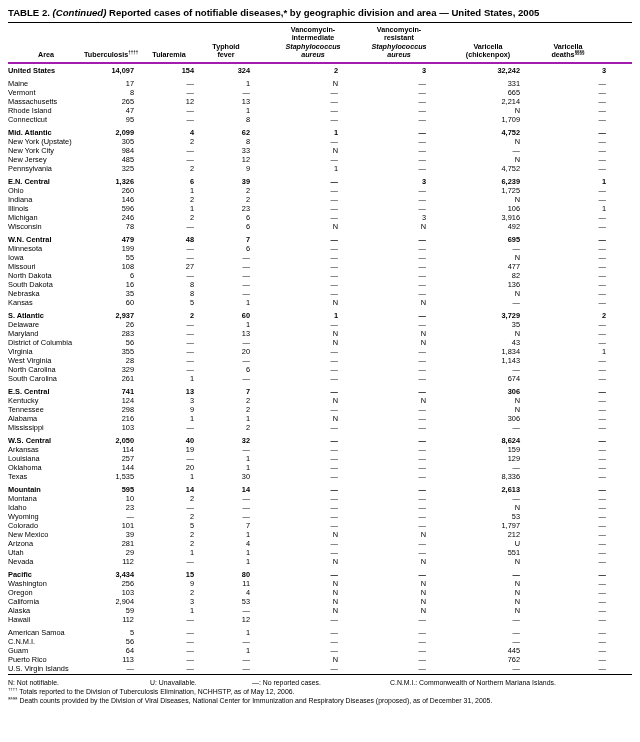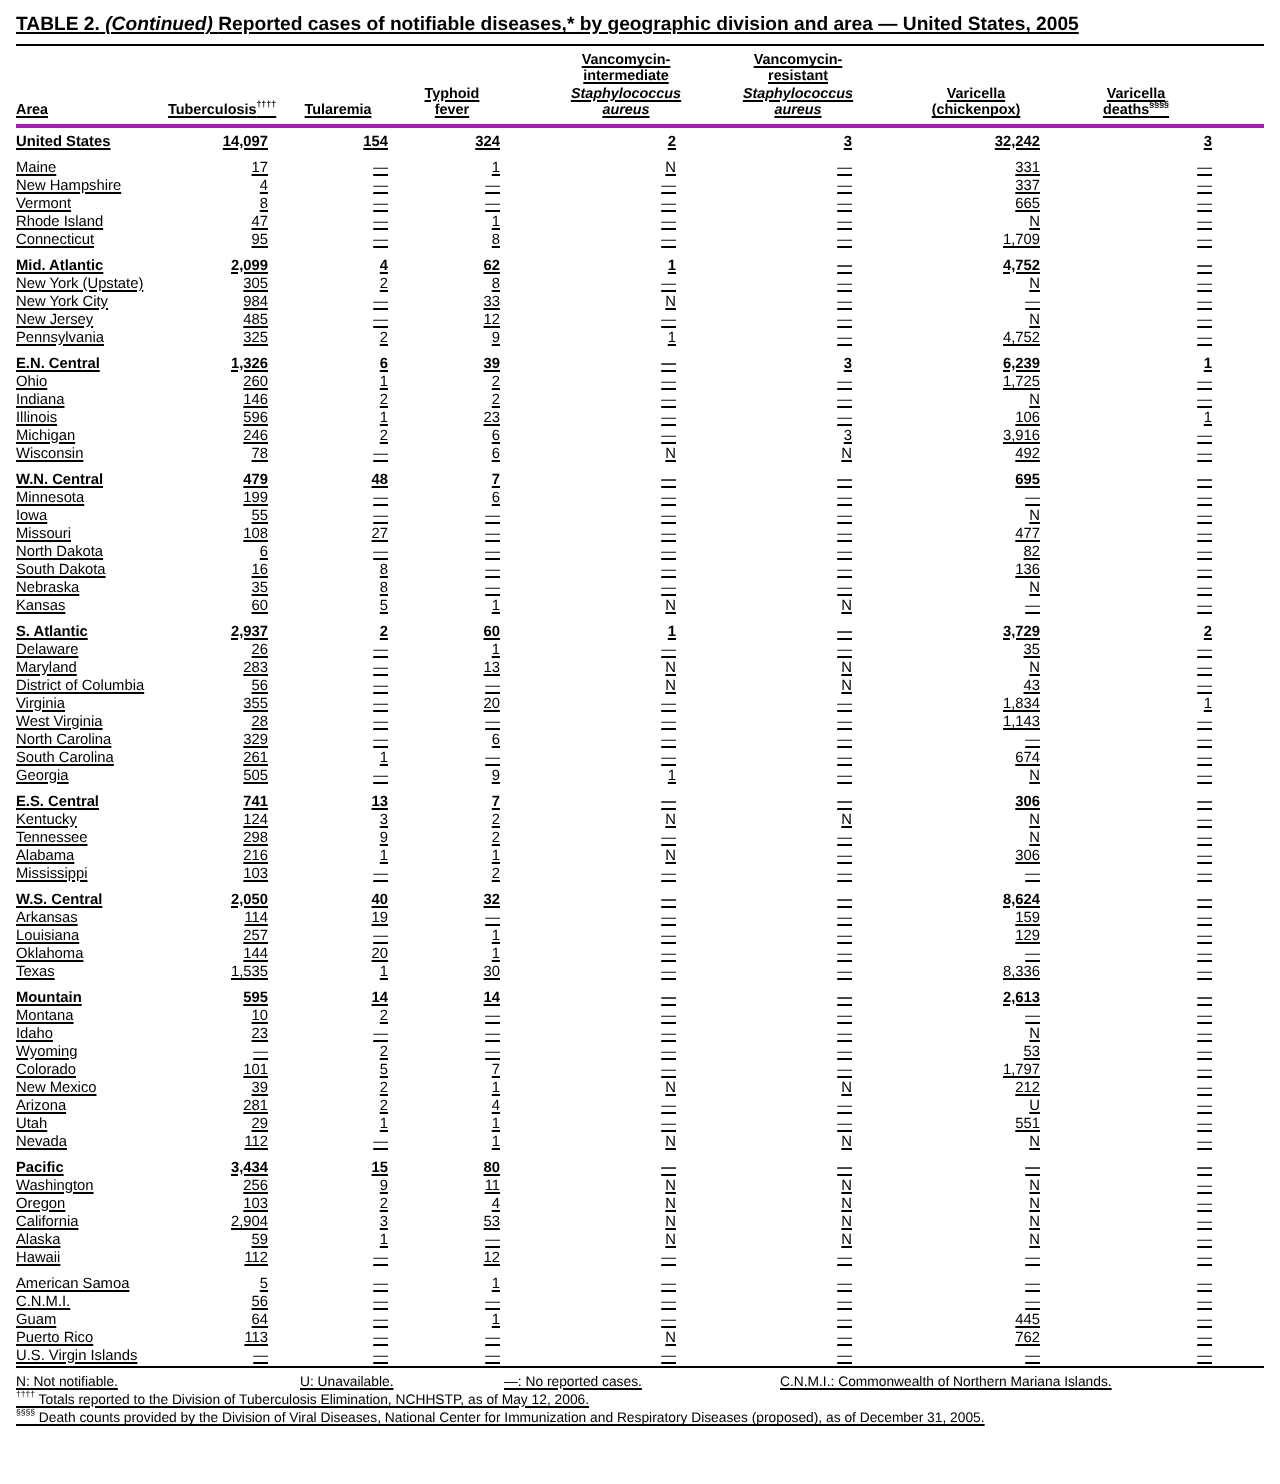--- a/index.html
+++ b/index.html
@@ -2,41 +2,41 @@
 <html><head>
 <meta charset="utf-8">
 <style>
   * { margin: 0; padding: 0; box-sizing: border-box; }
   html, body {
     width: 640px; height: 742px;
     background: #ffffff; color: #000000;
     font-family: "Liberation Sans", sans-serif;
     overflow: hidden;
   }
-  .page { padding: 6px 8px 0 8px; width: 536px; text-decoration: underline; }
+  .page { padding: 6px 8px 0 8px; width: 536px; }
   .title {
     font-size: 9.6px; font-weight: bold; line-height: 12px;
     padding: 1px 0 3px 0; white-space: nowrap;
   }
   .title .cont { font-style: italic; }
   .rule-title { border-top: 1.5px solid #000; width: 624px; }
   .rule-bottom { border-top: 1px solid #000; width: 624px; margin-top: 1px; }
 
   table { border-collapse: collapse; table-layout: fixed; width: 624px; }
   col.c0 { width: 76px; }  col.c1 { width: 56px; }  col.c2 { width: 58px; }
   col.c3 { width: 56px; }  col.c4 { width: 88px; }  col.c5 { width: 88px; }
   col.c6 { width: 94px; }  col.c7 { width: 108px; }
 
   thead th {
     vertical-align: bottom; text-align: center;
     font-weight: bold; font-size: 7.2px; line-height: 8.4px;
     padding: 3px 0 2px 0; white-space: nowrap;
     border-bottom: 2px solid #a21caf;
   }
-  thead th.left { text-align: left; }
+  thead th.left { text-align: center; }
   thead th.h1 { padding-right: 18px; }
   thead th.h4 { padding-left: 30px; }
   thead th.h5 { padding-left: 26px; }
   thead th.h6 { padding-left: 22px; }
   thead th.h7 { padding-right: 20px; }
   thead .it { font-style: italic; }
 
   tbody td {
     font-size: 7.4px; line-height: 9px; white-space: nowrap;
     padding: 0; vertical-align: bottom;
@@ -142,37 +142,37 @@
           <td class="area">Maine</td>
           <td class="num v0">17</td>
           <td class="num v1">—</td>
           <td class="num v2">1</td>
           <td class="num v3">N</td>
           <td class="num v4">—</td>
           <td class="num v5">331</td>
           <td class="num v6">—</td>
         </tr>
         <tr>
-          <td class="area">New Hampshire</td>
-          <td class="num v0">4</td>
-          <td class="num v1">—</td>
-          <td class="num v2">—</td>
-          <td class="num v3">—</td>
-          <td class="num v4">—</td>
-          <td class="num v5">337</td>
-          <td class="num v6">—</td>
-        </tr>
-        <tr>
           <td class="area">Vermont</td>
           <td class="num v0">8</td>
           <td class="num v1">—</td>
           <td class="num v2">—</td>
           <td class="num v3">—</td>
           <td class="num v4">—</td>
           <td class="num v5">665</td>
+          <td class="num v6">—</td>
+        </tr>
+        <tr>
+          <td class="area">Massachusetts</td>
+          <td class="num v0">265</td>
+          <td class="num v1">12</td>
+          <td class="num v2">13</td>
+          <td class="num v3">—</td>
+          <td class="num v4">—</td>
+          <td class="num v5">2,214</td>
           <td class="num v6">—</td>
         </tr>
         <tr>
           <td class="area">Rhode Island</td>
           <td class="num v0">47</td>
           <td class="num v1">—</td>
           <td class="num v2">1</td>
           <td class="num v3">—</td>
           <td class="num v4">—</td>
           <td class="num v5">N</td>
@@ -461,30 +461,20 @@
           <td class="num v6">—</td>
         </tr>
         <tr>
           <td class="area">South Carolina</td>
           <td class="num v0">261</td>
           <td class="num v1">1</td>
           <td class="num v2">—</td>
           <td class="num v3">—</td>
           <td class="num v4">—</td>
           <td class="num v5">674</td>
-          <td class="num v6">—</td>
-        </tr>
-        <tr>
-          <td class="area">Georgia</td>
-          <td class="num v0">505</td>
-          <td class="num v1">—</td>
-          <td class="num v2">9</td>
-          <td class="num v3">1</td>
-          <td class="num v4">—</td>
-          <td class="num v5">N</td>
           <td class="num v6">—</td>
         </tr>
         <tr class="spacer">
           <td colspan="8"></td>
         </tr>
         <tr class="bold">
           <td class="area">E.S. Central</td>
           <td class="num v0">741</td>
           <td class="num v1">13</td>
           <td class="num v2">7</td>

